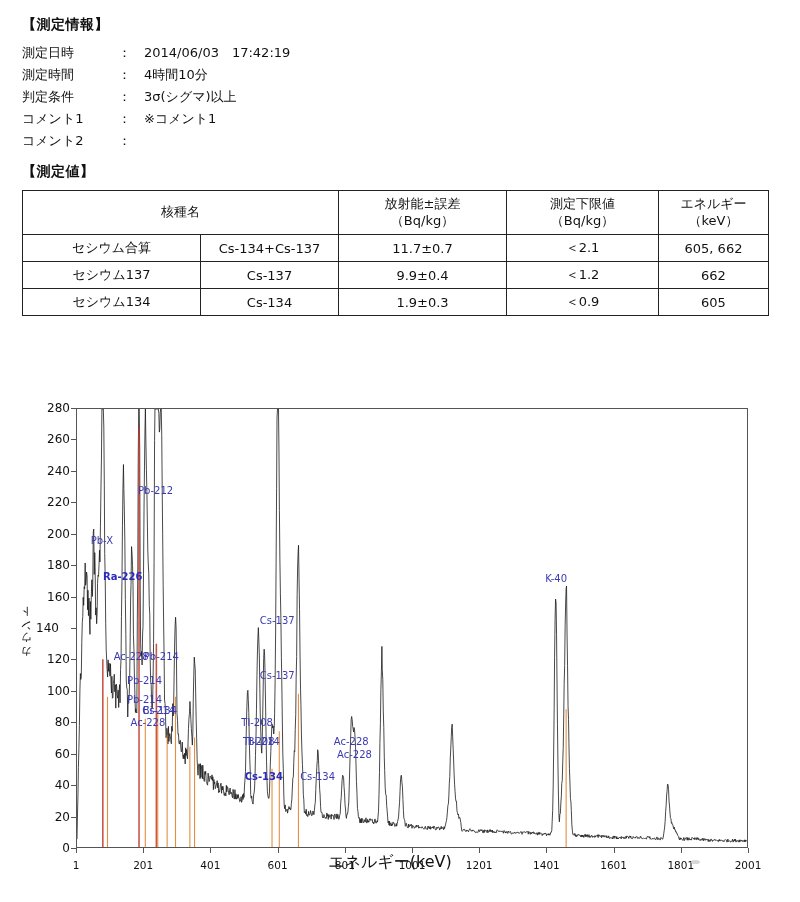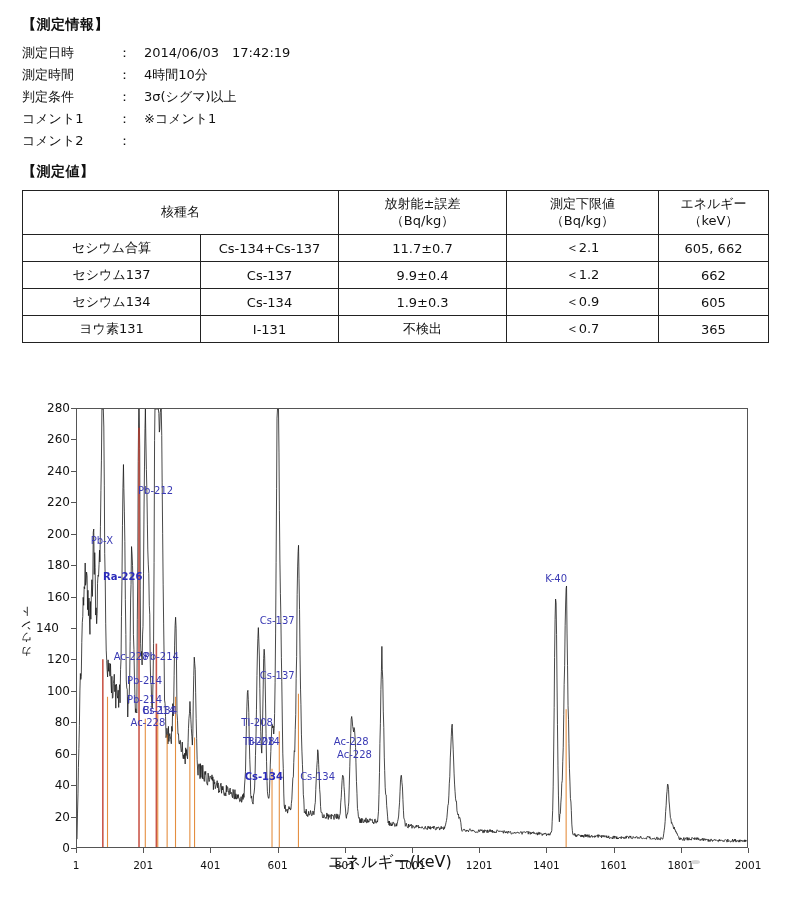--- a/index.html
+++ b/index.html
@@ -273,27 +273,20 @@
           <td>9.9±0.4</td>
           <td>＜1.2</td>
           <td>662</td>
         </tr>
         <tr>
           <td class="cell-name">セシウム134</td>
           <td class="nowrap">Cs-134</td>
           <td>1.9±0.3</td>
           <td>＜0.9</td>
           <td>605</td>
-        </tr>
-        <tr>
-          <td class="cell-name">ヨウ素131</td>
-          <td class="nowrap">I-131</td>
-          <td>不検出</td>
-          <td>＜0.7</td>
-          <td>365</td>
         </tr>
       </tbody>
     </table>
 
   </div>
 
   <div id="chart-section">
     <div class="chart-wrap">
       <div class="ylabel">カウント</div>
       <div class="xlabel">エネルギー(keV)</div>

